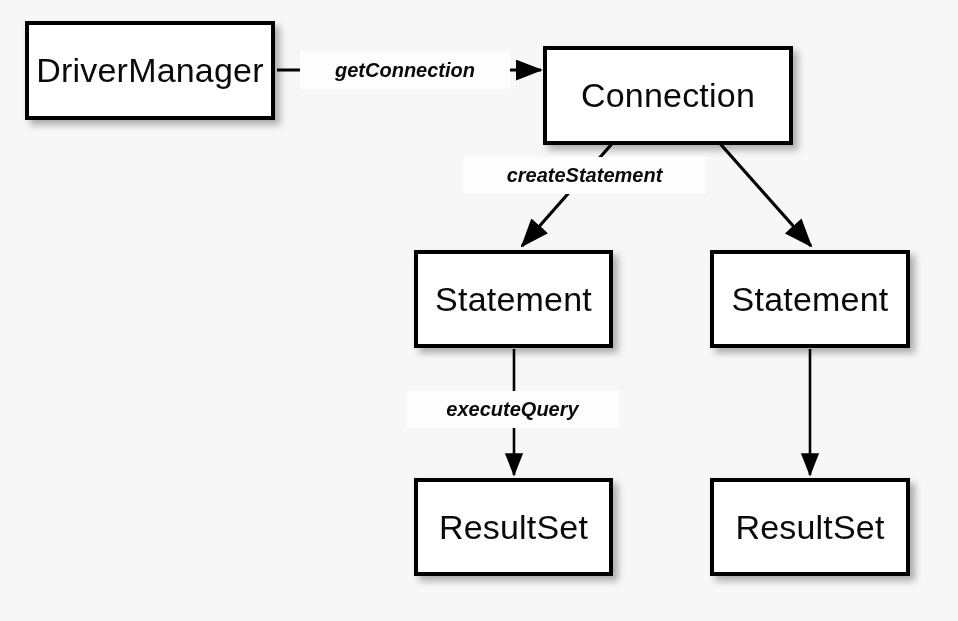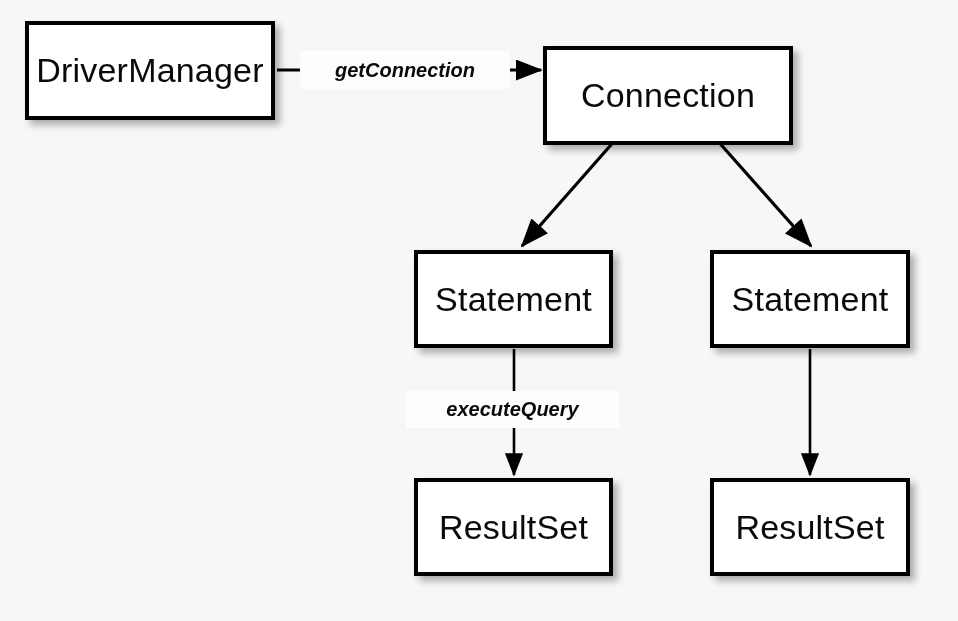--- a/index.html
+++ b/index.html
@@ -100,16 +100,17 @@
   <div class="node-box" style="left:414px; top:478px; width:199px; height:98px;">
     <span class="node-label">ResultSet</span>
   </div>
 
   <div class="node-box" style="left:710px; top:478px; width:200px; height:98px;">
     <span class="node-label">ResultSet</span>
   </div>
 
   <div class="edge-label" style="left:300px; top:51px; width:210px; height:38px;">getConnection</div>
 
+  <div class="edge-label" style="left:463px; top:157px; width:243px; height:37px;">createStatement</div>
 
   <div class="edge-label" style="left:406px; top:391px; width:213px; height:37px;">executeQuery</div>
 
 </div>
 
 </body></html>

